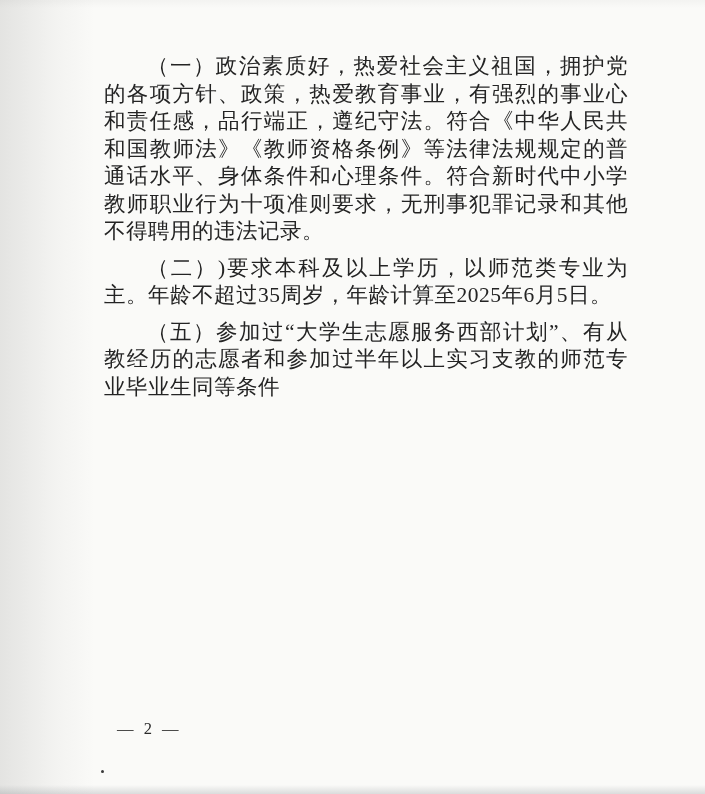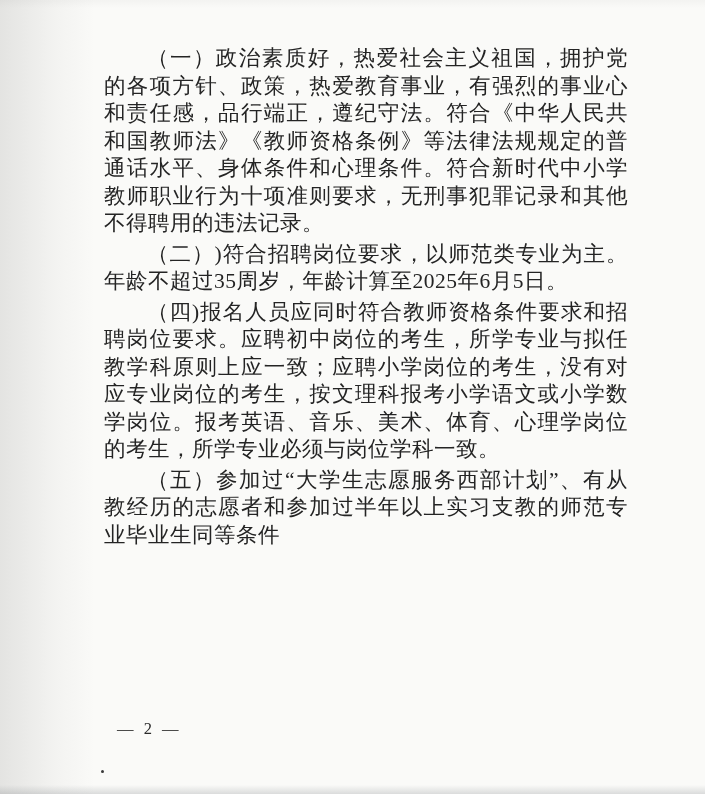--- a/index.html
+++ b/index.html
@@ -26,21 +26,21 @@
     top: 44px;
     width: 524px;
     font-size: 21.5px;
     line-height: 27.5px;
     color: #242424;
     text-align: justify;
     text-justify: inter-ideograph;
     letter-spacing: 0.5px;
   }
   .body-text p {
-    margin: 1px 0 3px 0;
+    margin: 9px 0 3px 0;
     text-indent: 2em;
   }
   .page-number {
     position: absolute;
     left: 117px;
     top: 719px;
     font-size: 16.5px;
     color: #2a2a2a;
     letter-spacing: 3px;
     white-space: pre;
@@ -55,22 +55,21 @@
     border-radius: 50%;
   }
 </style>
 </head>
 <body>
 
 <div class="page">
 
   <div class="body-text">
     <p>（一）政治素质好，热爱社会主义祖国，拥护党的各项方针、政策，热爱教育事业，有强烈的事业心和责任感，品行端正，遵纪守法。符合《中华人民共和国教师法》《教师资格条例》等法律法规规定的普通话水平、身体条件和心理条件。符合新时代中小学教师职业行为十项准则要求，无刑事犯罪记录和其他不得聘用的违法记录。</p>
-    <p>（二）)符合招聘岗位要求，以师范类专业为主。年龄不超过35周岁，年龄计算至2025年6月5日。</p>
-    <p>（四)报名人员应同时符合教师资格条件要求和招聘岗位要求。应聘初中岗位的考生，所学专业与拟任教学科原则上应一致；应聘小学岗位的考生，没有对应专业岗位的考生，按文理科报考小学语文或小学数学岗位。报考英语、音乐、美术、体育、心理学岗位的考生，所学专业必须与岗位学科一致。</p>
+    <p>（二）)要求本科及以上学历，以师范类专业为主。年龄不超过35周岁，年龄计算至2025年6月5日。</p>
     <p>（五）参加过“大学生志愿服务西部计划”、有从教经历的志愿者和参加过半年以上实习支教的师范专业毕业生同等条件</p>
   </div>
 
   <div class="page-number">— 2 —</div>
 
   <div class="scan-speck"></div>
 
 </div>
 
 </body></html>

